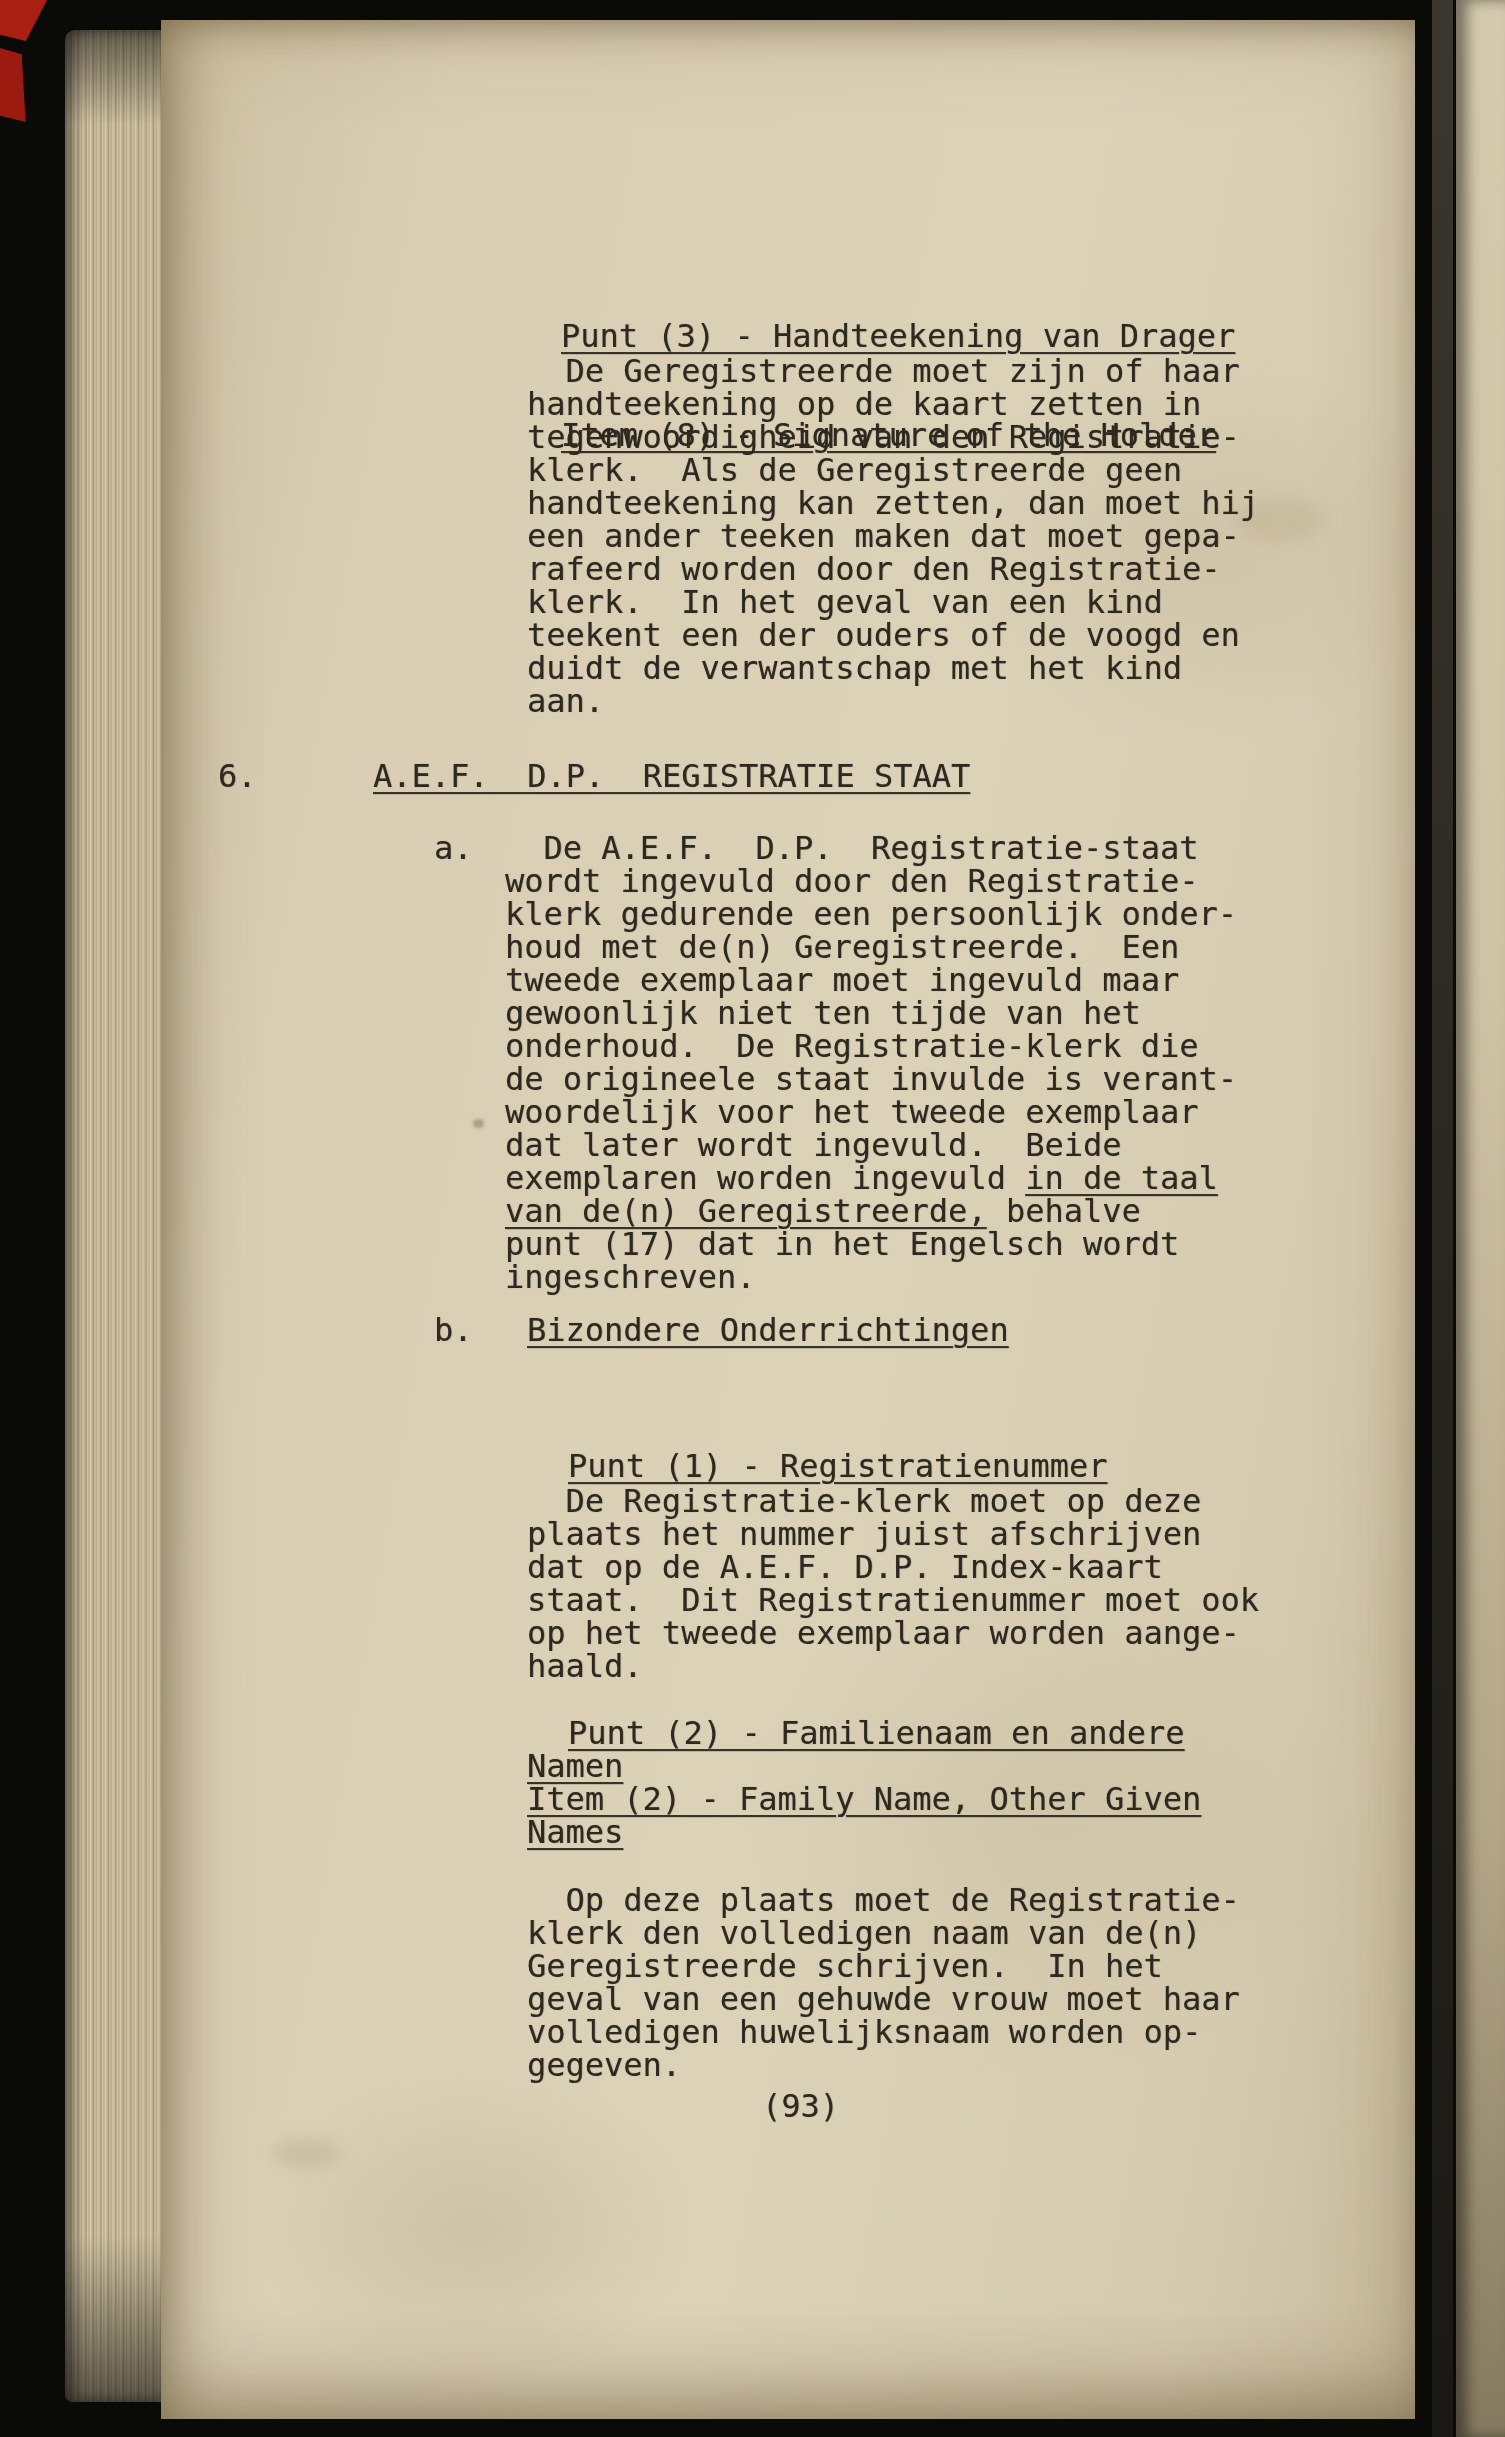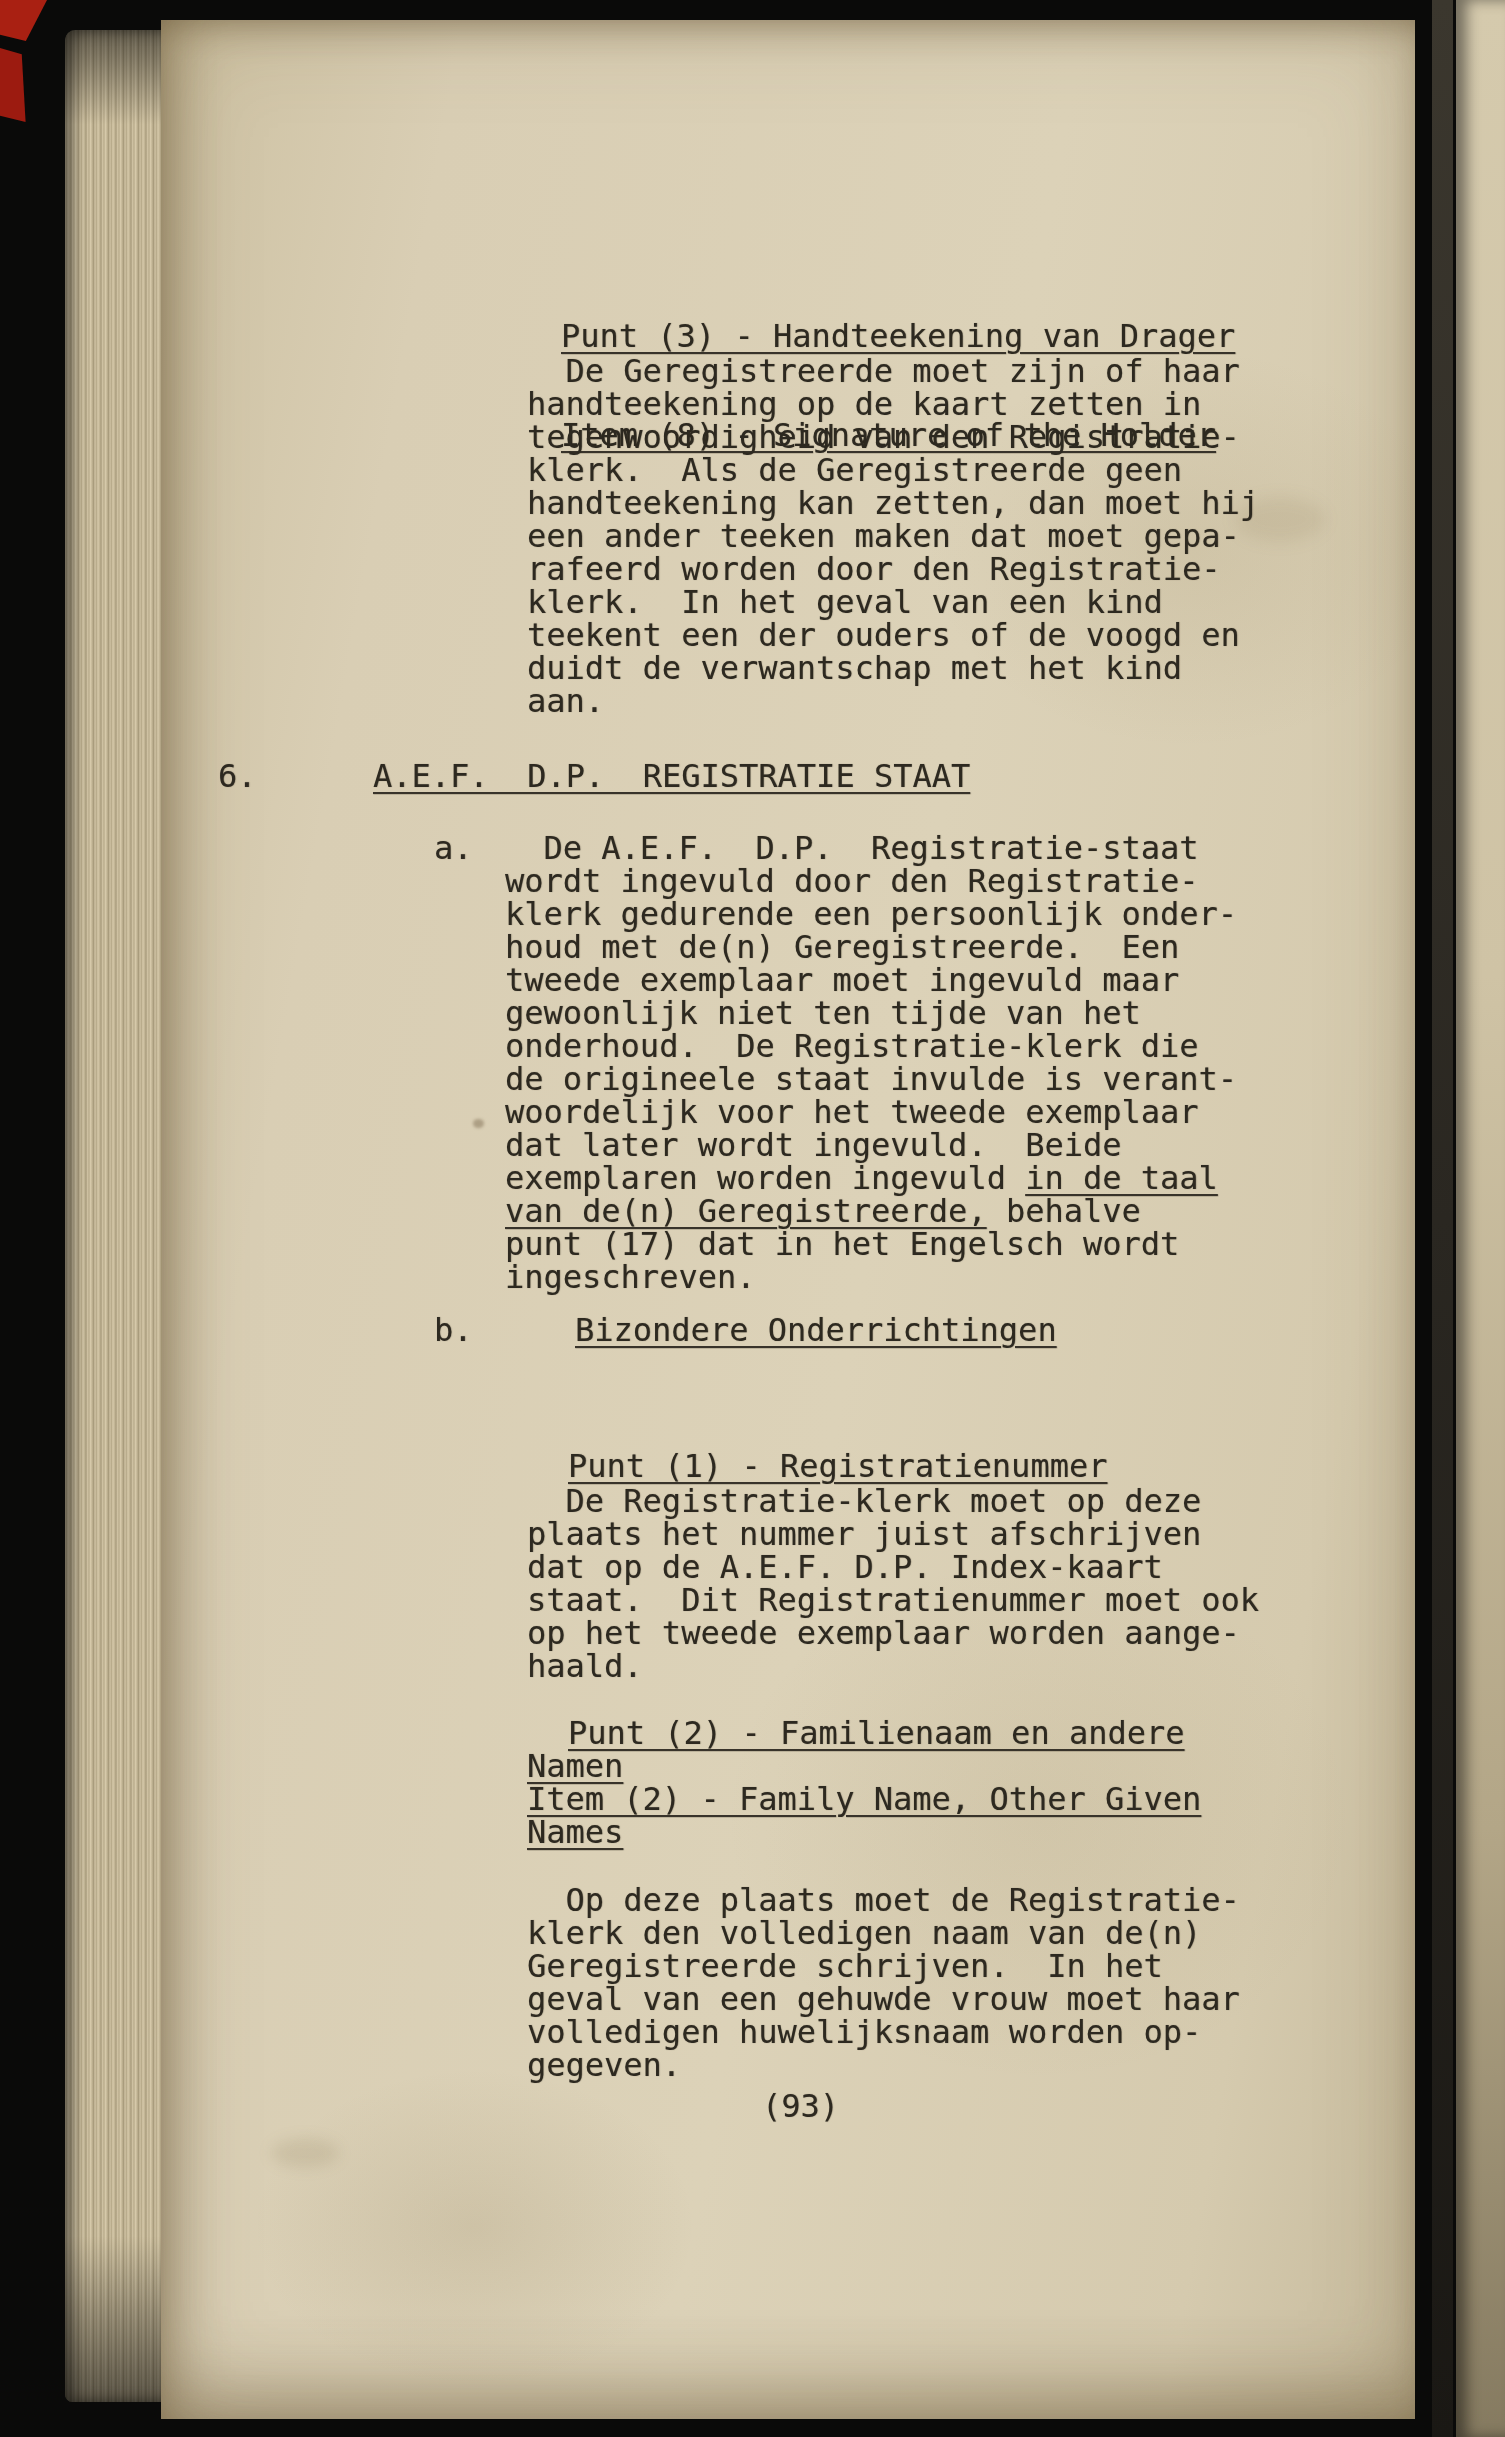--- a/index.html
+++ b/index.html
@@ -124,21 +124,21 @@
 onderhoud.  De Registratie-klerk die
 de origineele staat invulde is verant-
 woordelijk voor het tweede exemplaar
 dat later wordt ingevuld.  Beide
 exemplaren worden ingevuld </span><span class="u">in de taal
 van de(n) Geregistreerde,</span><span> behalve
 punt (17) dat in het Engelsch wordt
 ingeschreven.</span></div>
 
 <div class="txt" style="left:434px; top:1314px;">b.</div>
-<div class="txt u" style="left:527px; top:1314px;margin-left:48px;">Bizondere Onderrichtingen</div>
+<div class="txt u" style="left:527px; top:1314px;">Bizondere Onderrichtingen</div>
 
 <div class="txt" style="left:568px; top:1384px;">
   <div class="u">Punt (1) - Registratienummer</div>
 </div>
 
 <div class="txt" style="left:527px; top:1485px;">  De Registratie-klerk moet op deze
 plaats het nummer juist afschrijven
 dat op de A.E.F. D.P. Index-kaart
 staat.  Dit Registratienummer moet ook
 op het tweede exemplaar worden aange-

